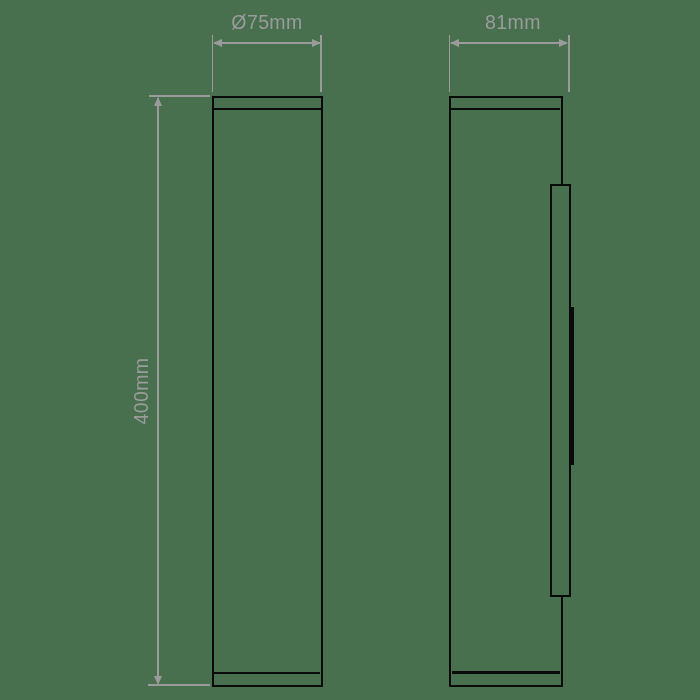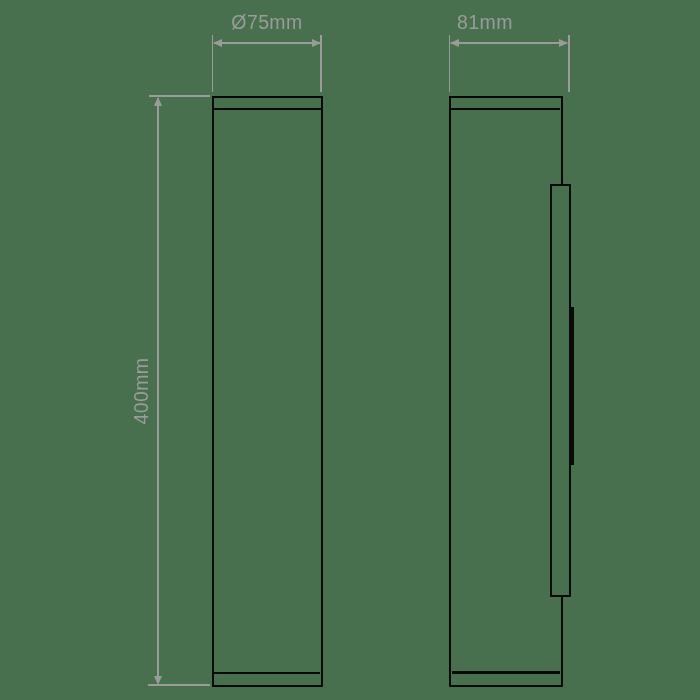--- a/index.html
+++ b/index.html
@@ -67,21 +67,21 @@
   .dimA-arrow-l{left:213px;top:39px;}
   .dimA-arrow-r{left:312px;top:39px;}
   .dimA-label{left:211px;top:13px;width:112px;}
 
   
   .dimB-ext-l{left:448.7px;top:35px;width:1.8px;height:57px;}
   .dimB-ext-r{left:568.2px;top:35px;width:1.8px;height:57px;}
   .dimB-line{left:451px;top:42px;width:116px;height:1.8px;}
   .dimB-arrow-l{left:450px;top:39px;}
   .dimB-arrow-r{left:559px;top:39px;}
-  .dimB-label{left:424px;top:13px;width:122px;}
+  .dimB-label{left:452px;top:13px;width:122px;}
 
   
   .dimC-ext-t{left:149px;top:95.3px;width:60.5px;height:1.8px;}
   .dimC-ext-b{left:148px;top:684.3px;width:61.5px;height:1.8px;}
   .dimC-line{left:157.4px;top:98px;width:1.8px;height:585px;}
   .dimC-arrow-up{left:154.3px;top:97px;}
   .dimC-arrow-down{left:154.3px;top:676px;}
   .dimC-label{
     left:141.5px;top:391px;
     transform:translate(-50%,-50%) rotate(-90deg);

